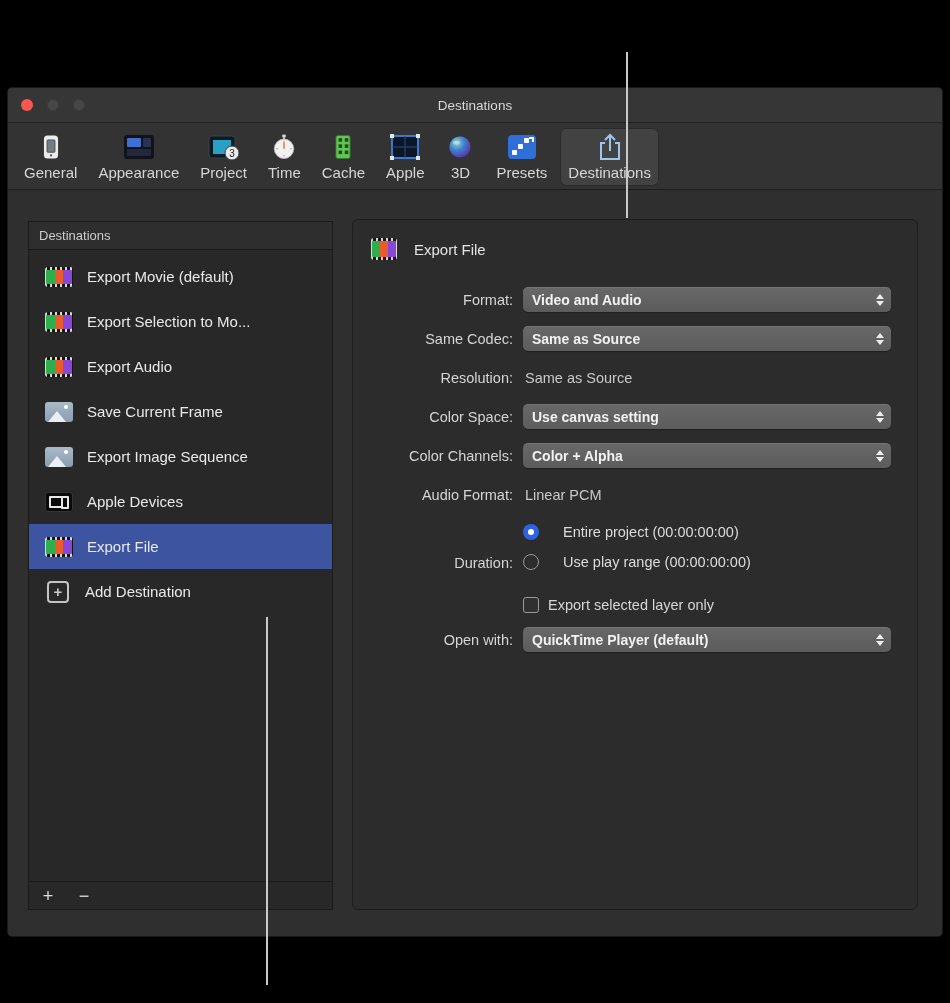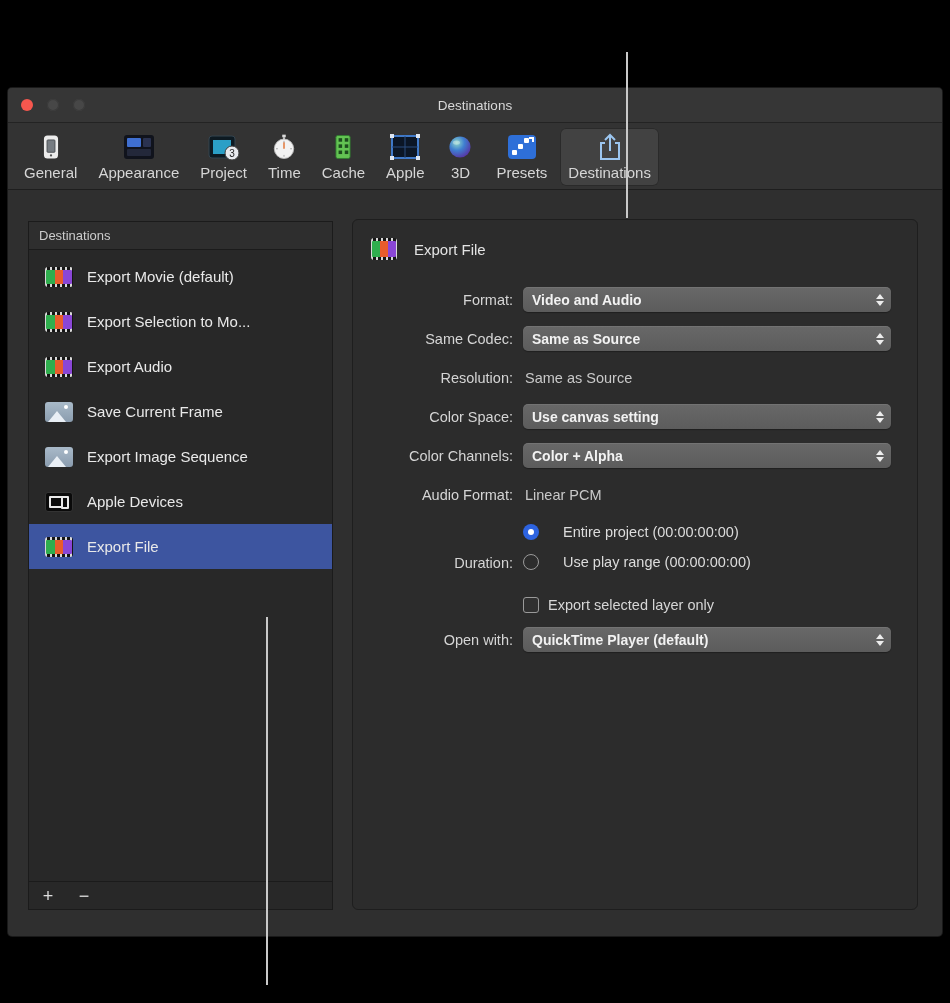--- a/index.html
+++ b/index.html
@@ -290,20 +290,24 @@
             <span class="icon-devices"></span>
             <span>Apple Devices</span>
           </div>
 
 
           <div class="sb-item selected">
             <span class="icon-movie"></span>
             <span>Export File</span>
           </div>
 
+          <div class="sb-item">
+            <span class="icon-add"></span>
+            <span>Add Destination</span>
+          </div>
 
         </div>
 
         <div class="sidebar-footer">
           <span class="sf-btn">+</span>
           <span class="sf-btn">−</span>
         </div>
       </aside>
 
       <section class="panel">

